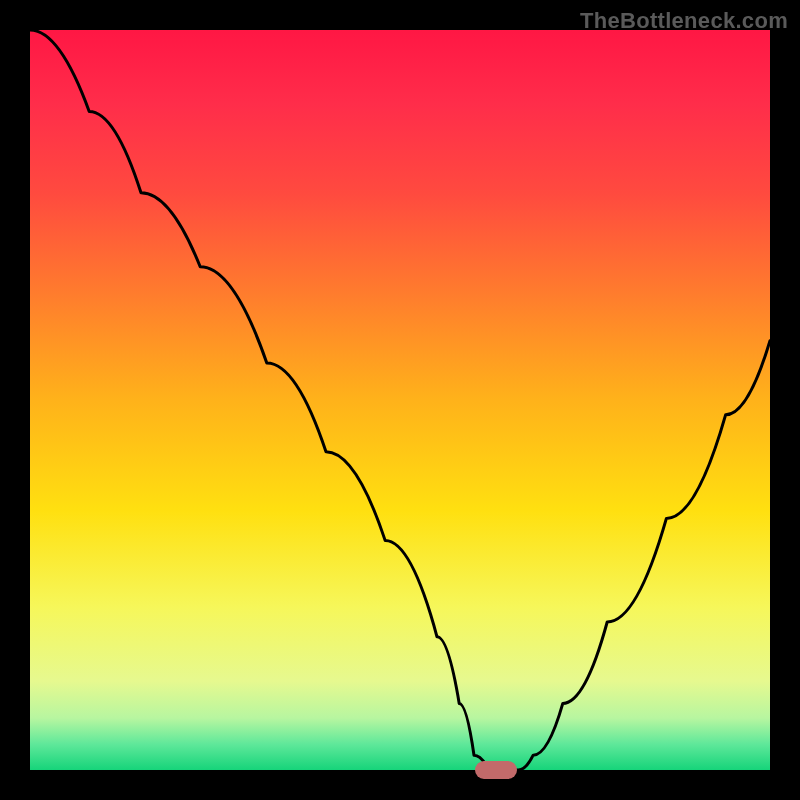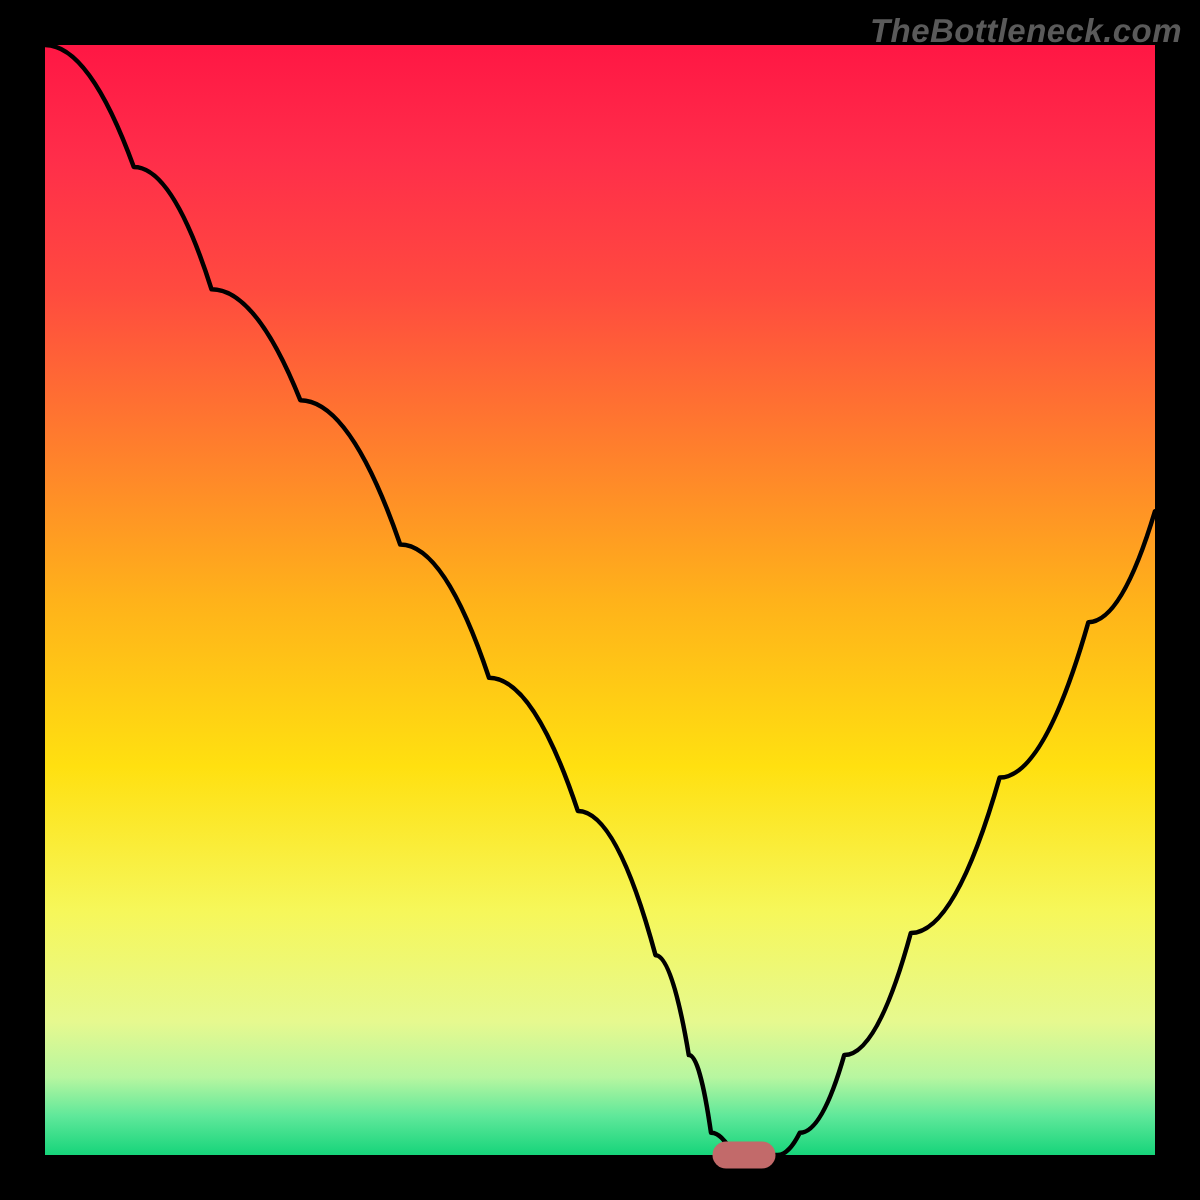--- a/index.html
+++ b/index.html
@@ -7,21 +7,20 @@
     padding: 0;
     width: 800px;
     height: 800px;
     background: #000;
     overflow: hidden;
   }
   .chart-wrap {
     position: relative;
     width: 800px;
     height: 800px;
-    font-style: italic;
   }
   svg {
     display: block;
   }
   .watermark {
     position: absolute;
     top: 8px;
     right: 12px;
     font-family: Arial, Helvetica, sans-serif;
     font-size: 22px;

